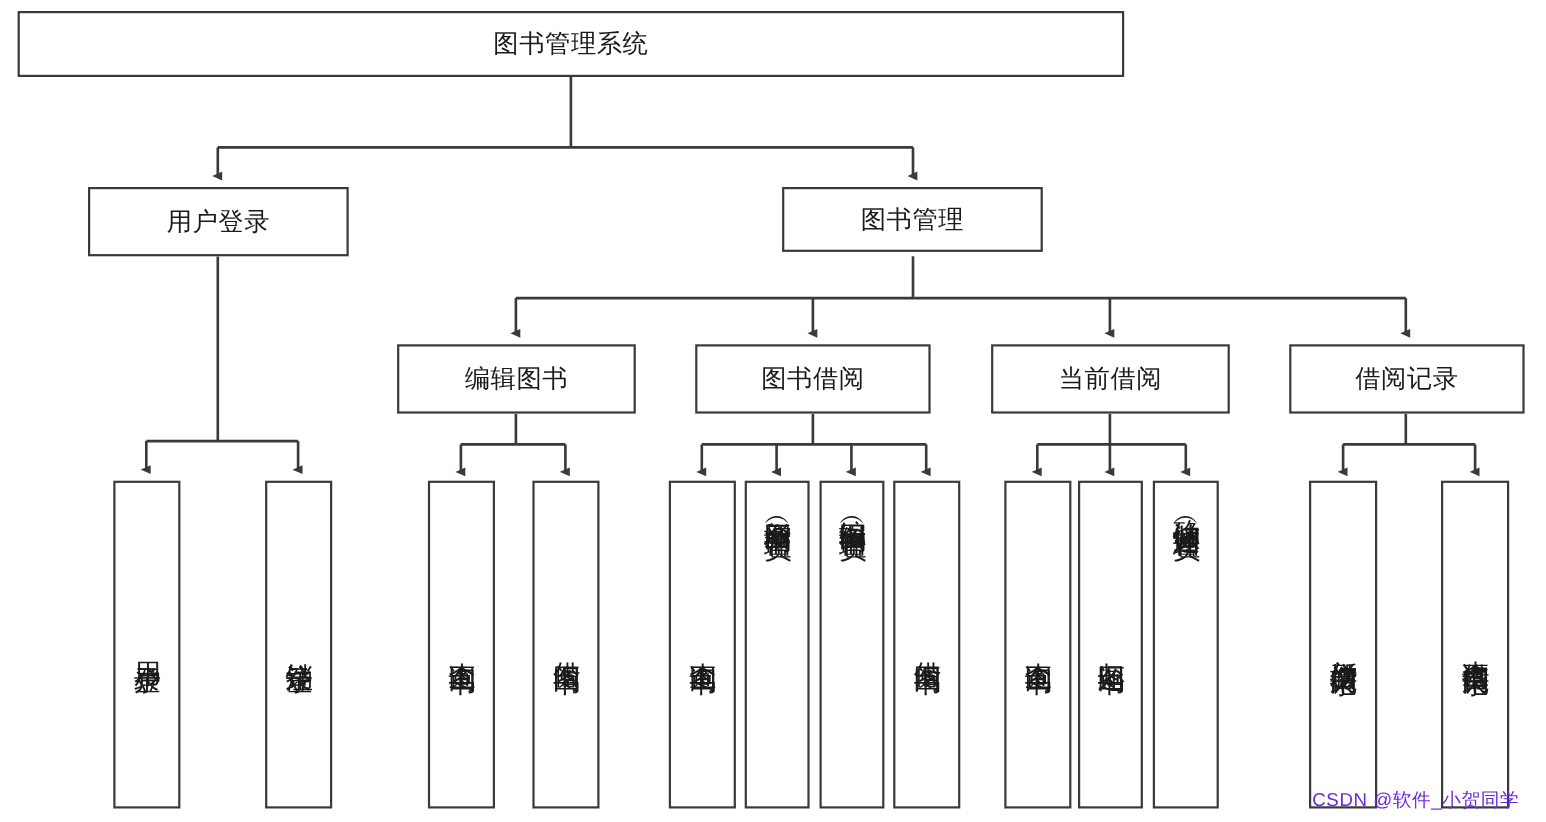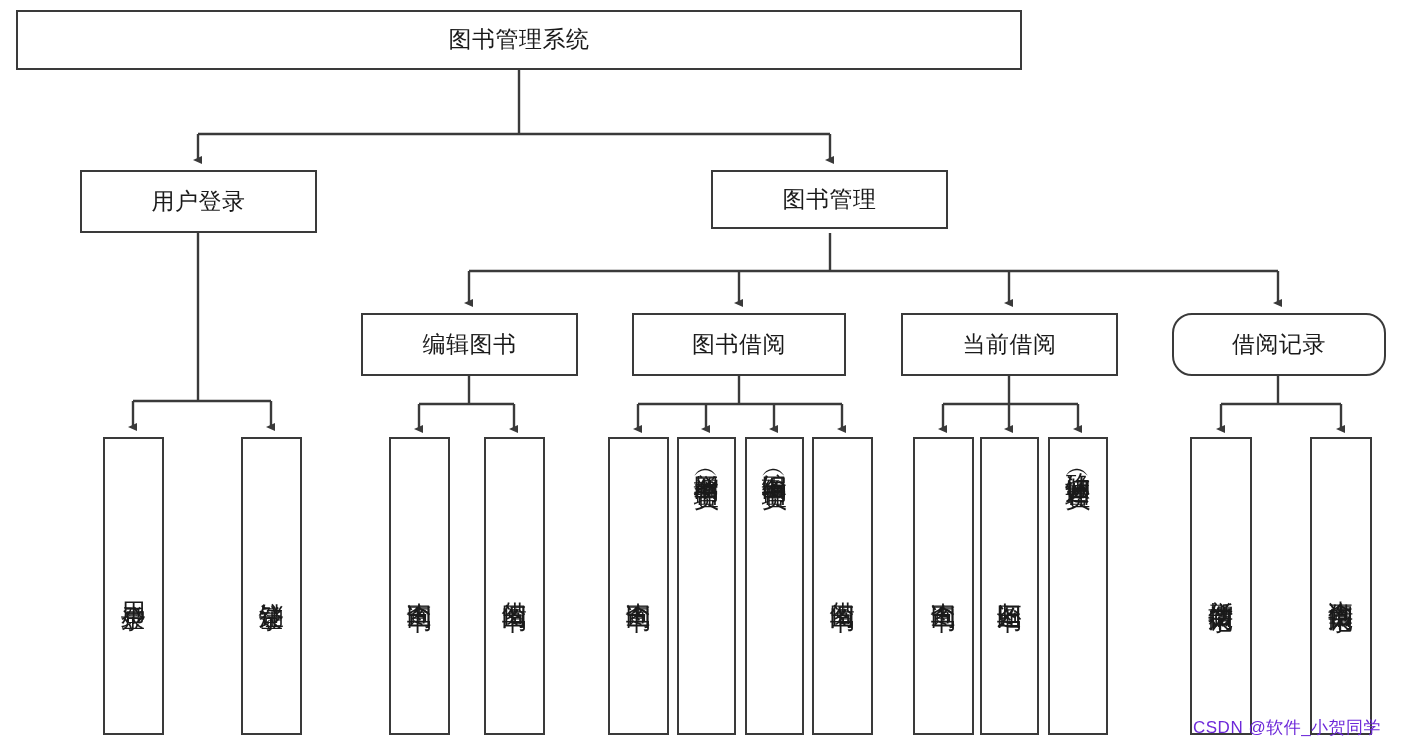--- a/index.html
+++ b/index.html
@@ -139,21 +139,21 @@
 
   <div class="node horizontal" style="left:361px; top:313px; width:217px; height:63px;">
     <span class="label">编辑图书</span>
   </div>
   <div class="node horizontal" style="left:901px; top:313px; width:217px; height:63px;">
     <span class="label">当前借阅</span>
   </div>
   <div class="node horizontal" style="left:632px; top:313px; width:214px; height:63px;">
     <span class="label">图书借阅</span>
   </div>
-  <div class="node horizontal" style="left:1172px; top:313px; width:214px; height:63px;border-radius:20px;">
+  <div class="node horizontal" style="left:1172px; top:313px; width:214px; height:63px;">
     <span class="label">借阅记录</span>
   </div>
 
   <div class="node vertical center-text" style="left:103px; top:437px; width:61px; height:298px;">
     <span class="label">用户登录</span>
   </div>
   <div class="node vertical center-text" style="left:241px; top:437px; width:61px; height:298px;">
     <span class="label">注销登录</span>
   </div>
 

